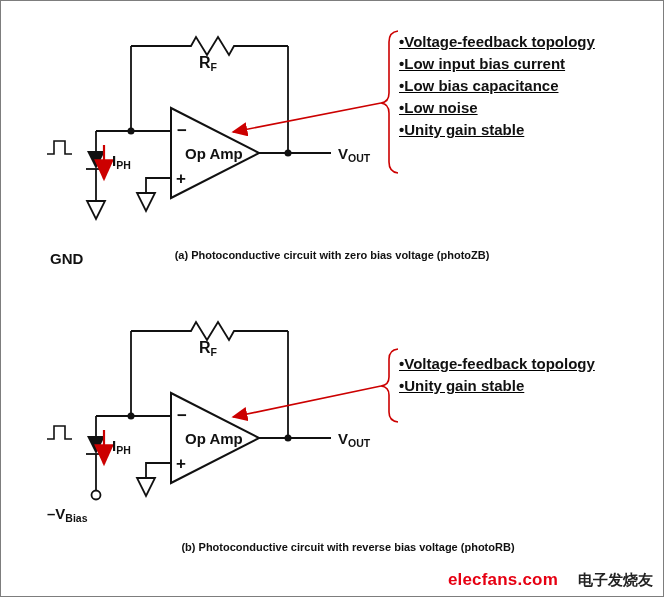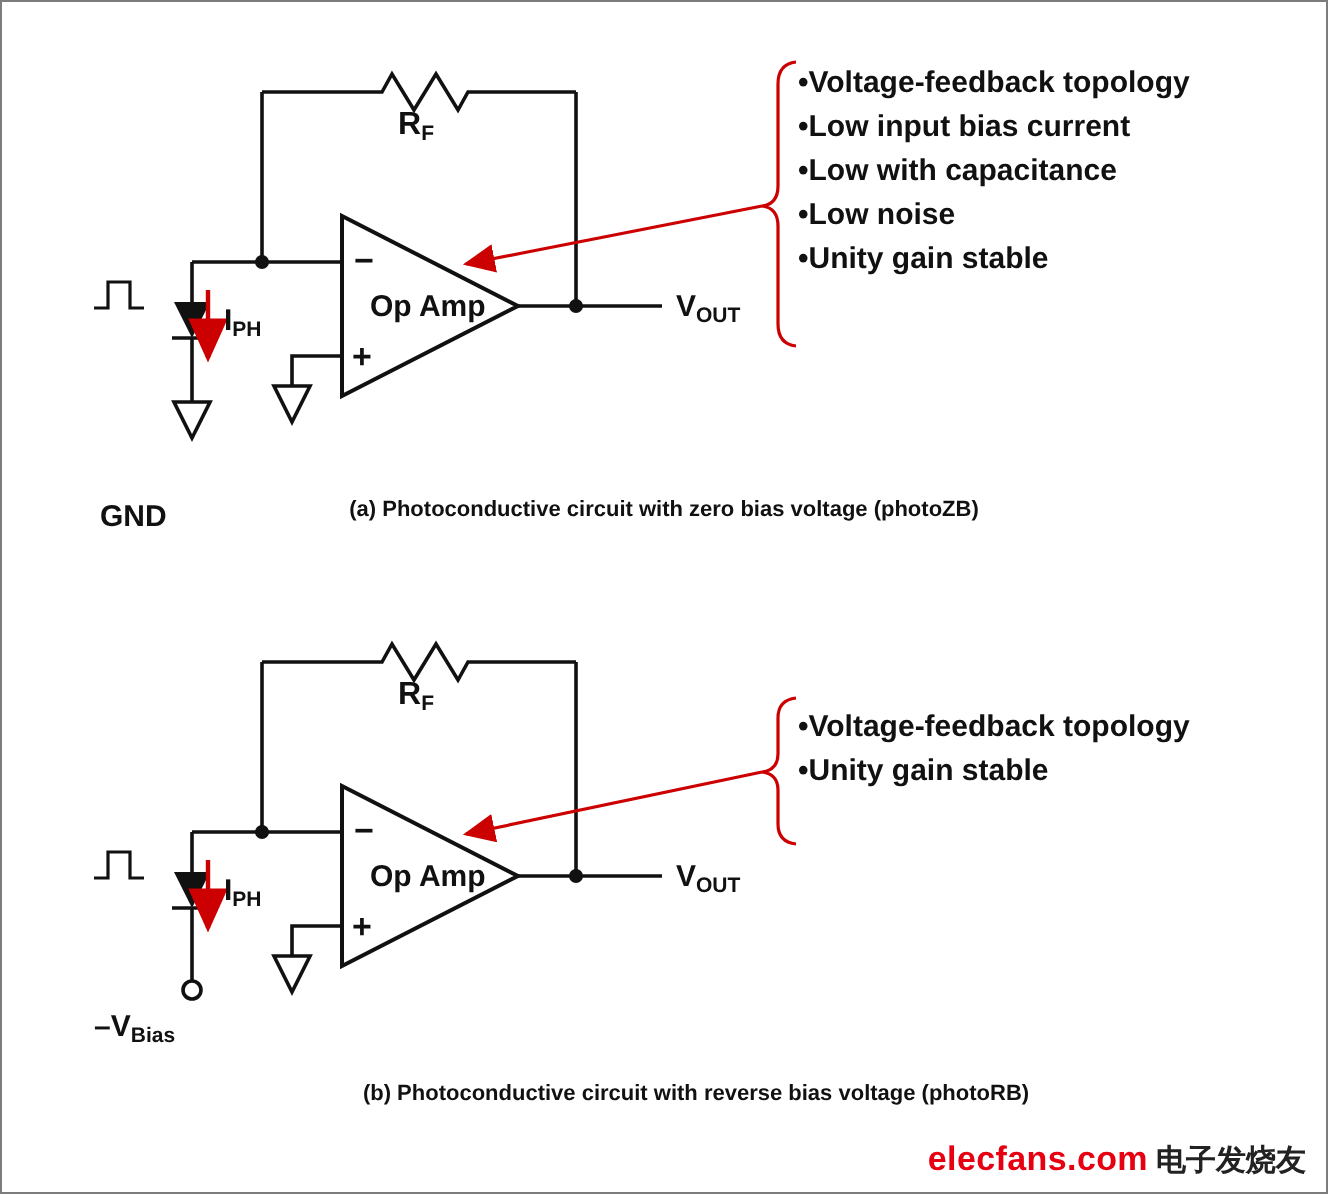--- a/index.html
+++ b/index.html
@@ -2,24 +2,24 @@
 <html><head>
 <meta charset="utf-8">
 <style>
   html,body{margin:0;padding:0;background:#fff;font-family:"Liberation Sans",sans-serif;}
   .page{position:relative;width:664px;height:597px;box-sizing:border-box;border:1px solid #7d7d7d;background:#fff;overflow:hidden;}
   .diagram-layer{position:absolute;left:0;top:0;width:664px;height:597px;}
   .lbl{position:absolute;font-weight:bold;color:#111;font-size:15px;white-space:nowrap;line-height:1;}
   .lbl .sub{font-size:10.5px;vertical-align:-3px;}
   .big{font-size:16px;}
   .sign{font-size:17px;line-height:1;}
-  ul.features{position:absolute;left:398px;margin:0;padding:0;list-style:none;width:258px;}
+  ul.features{position:absolute;left:398px;margin:0;padding:0;list-style:none;width:258px;text-decoration:underline;}
   ul.features li{font-weight:bold;font-size:15px;line-height:22px;color:#111;white-space:nowrap;}
   .caption{position:absolute;left:0;width:100%;text-align:center;font-weight:bold;font-size:11px;color:#111;}
-  .watermark{position:absolute;right:10px;bottom:6px;display:flex;align-items:flex-end;gap:4px;}
+  .watermark{position:absolute;right:10px;bottom:6px;display:flex;align-items:flex-end;gap:20px;}
   .watermark .site{font-weight:bold;font-size:17px;color:#e60012;letter-spacing:.2px;}
   .watermark .cn{font-weight:bold;font-size:15px;color:#222;}
 </style>
 </head>
 <body>
 
 <div class="page">
 
   <svg class="diagram-layer" width="664" height="597" viewBox="0 0 664 597" xmlns="http://www.w3.org/2000/svg">
     <defs>
@@ -117,21 +117,21 @@
   <div class="lbl sign" style="left:176px;top:121px;">−</div>
   <div class="lbl" style="left:184px;top:145px;">Op Amp</div>
   <div class="lbl sign" style="left:175px;top:169px;">+</div>
   <div class="lbl" style="left:111px;top:152px;"><span>I</span><span class="sub">PH</span></div>
   <div class="lbl" style="left:49px;top:206px;margin-top:44px;">GND</div>
   <div class="lbl" style="left:337px;top:145px;"><span>V</span><span class="sub">OUT</span></div>
 
   <ul class="features" style="top:30px;">
     <li>•Voltage-feedback topology</li>
     <li>•Low input bias current</li>
-    <li>•Low with capacitance</li>
+    <li>•Low bias capacitance</li>
     <li>•Low noise</li>
     <li>•Unity gain stable</li>
   </ul>
 
   <div class="caption" style="top:248px;">(a) Photoconductive circuit with zero bias voltage (photoZB)</div>
 
   <div class="lbl big" style="left:198px;top:339px;"><span>R</span><span class="sub">F</span></div>
   <div class="lbl sign" style="left:176px;top:406px;">−</div>
   <div class="lbl" style="left:184px;top:430px;">Op Amp</div>
   <div class="lbl sign" style="left:175px;top:454px;">+</div>

